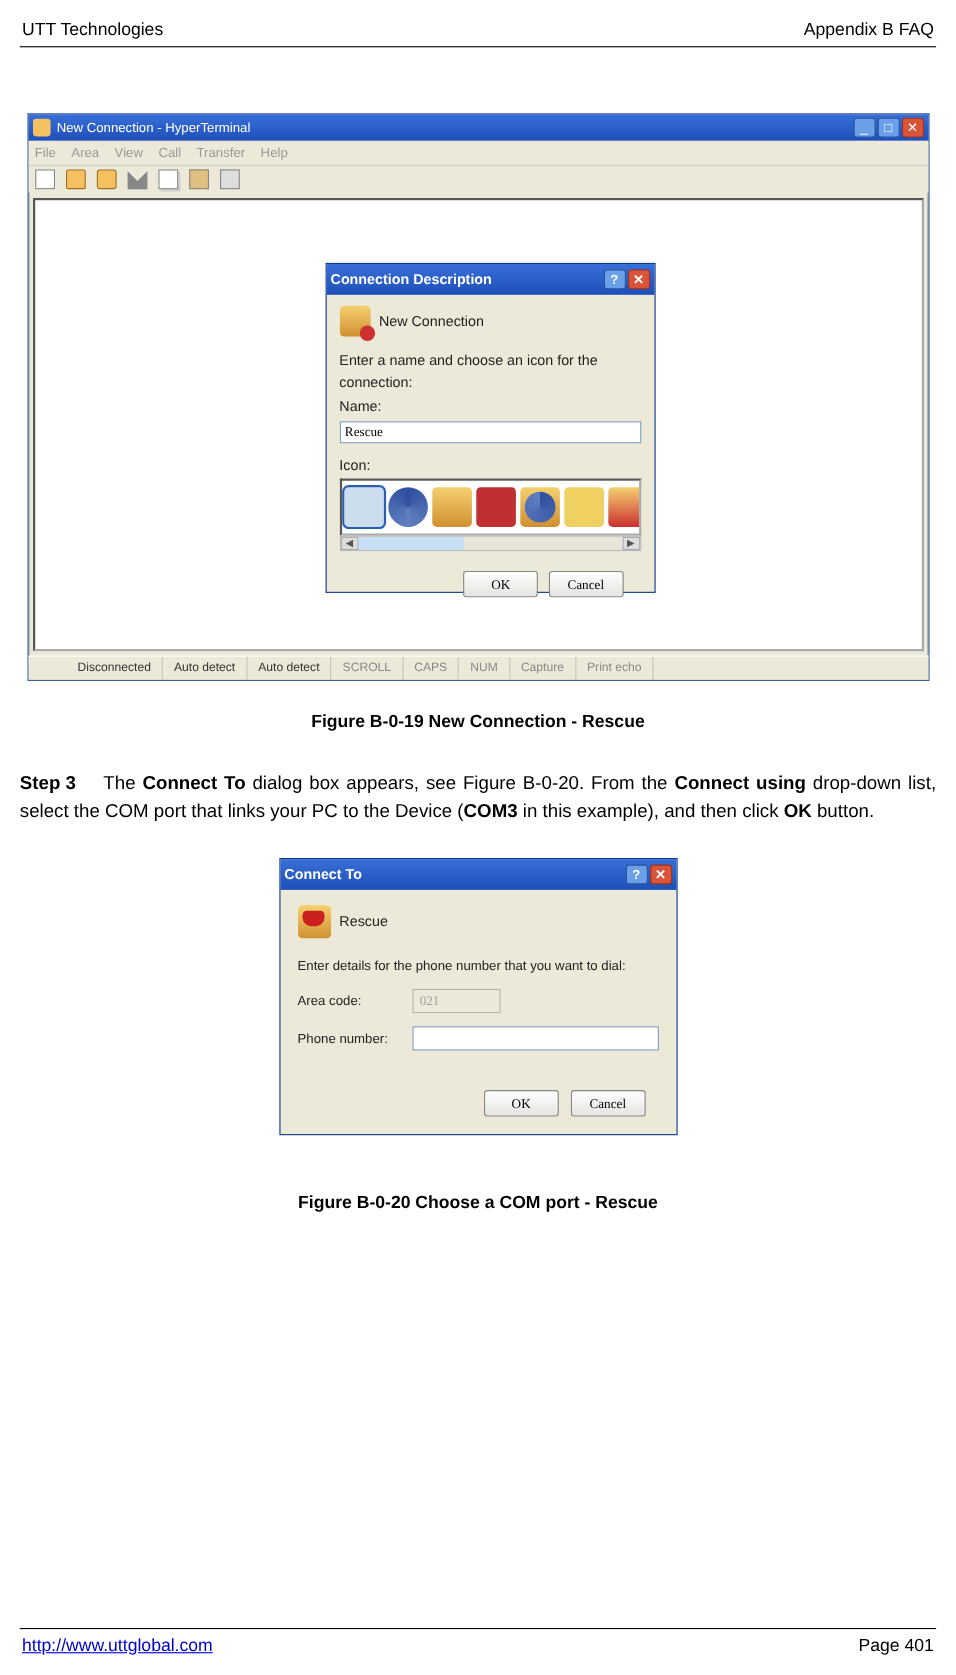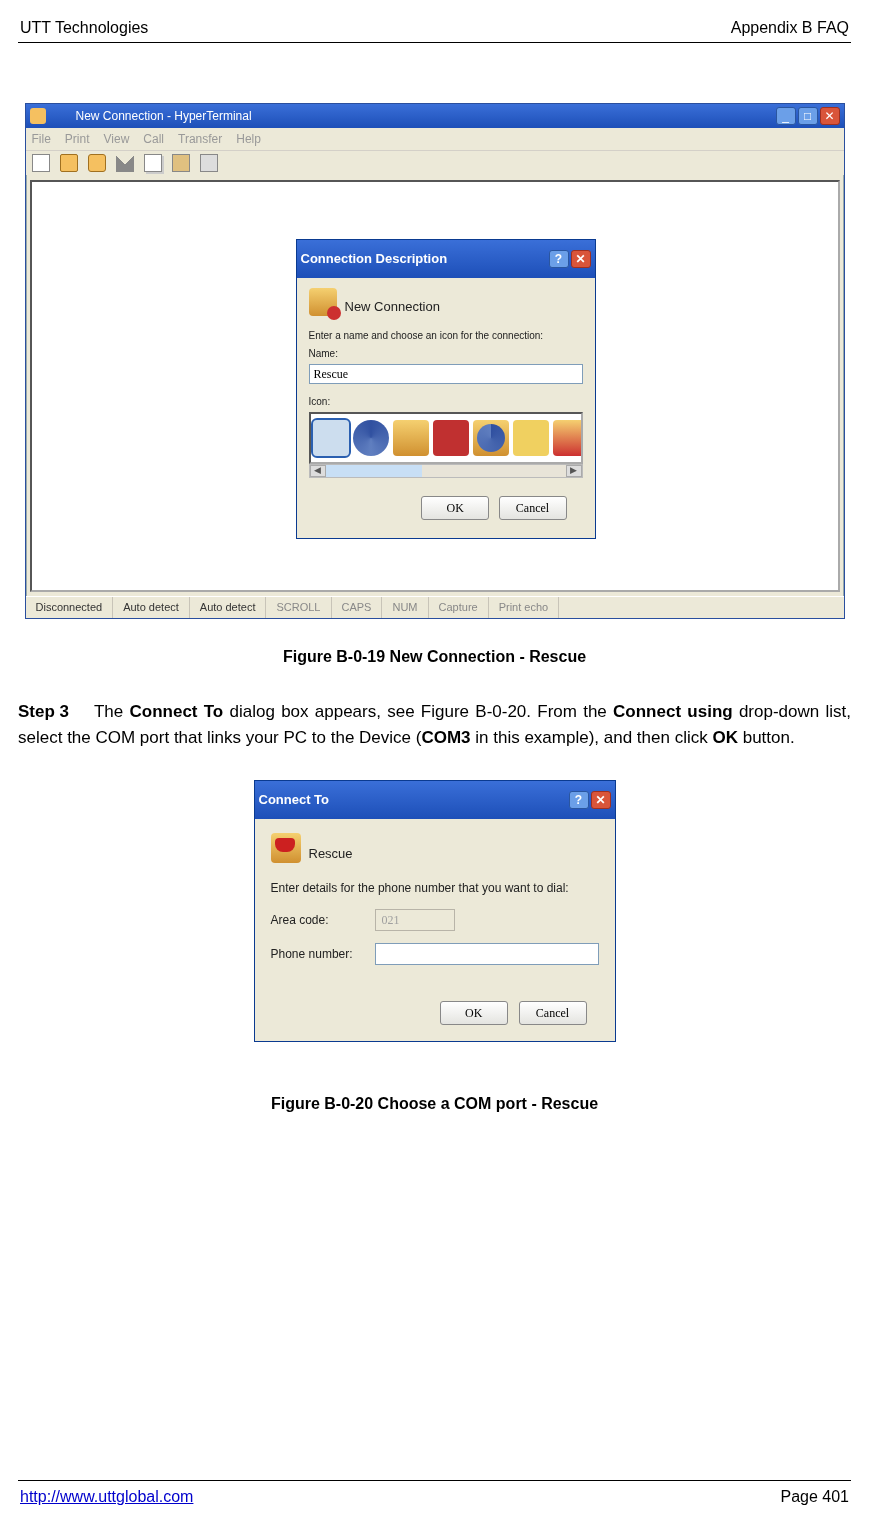--- a/index.html
+++ b/index.html
@@ -59,21 +59,21 @@
     height: 24px;
     background: linear-gradient(#3a6fd8,#1d4fb8);
     color: #fff;
     display:flex; align-items:center;
     padding: 0 4px;
     font-family: Tahoma, sans-serif;
   }
   .win1-tb .tb-icon {
     width:16px;height:16px;background:#f5c060;border-radius:3px;margin-right:6px;display:inline-block;
   }
-  .win1-tb .tb-title { flex:1; font-size:12px; filter: blur(0.6px); margin-left: 24px;}
+  .win1-tb .tb-title { flex:1; font-size:12px; filter: blur(0.6px);}
   .win1-tb .tb-btns { display:flex; gap:2px;}
   .tb-btn { width:20px;height:18px;background:#6b9fe8;border:1px solid #2a56a0;border-radius:3px;display:flex;align-items:center;justify-content:center;color:#fff;font-size:12px;line-height:1;}
   .tb-btn.close{ background:#d9553a;border-color:#a03020;}
   .win1-menubar {
     background:#ece9d8; padding:2px 6px; color:#999;
     display:flex; gap:14px; font-size:12px; filter: blur(0.7px);
     border-bottom:1px solid #d4d0c8;
   }
   .win1-toolbar {
     background:#ece9d8; padding:3px 6px; display:flex; gap:10px;
@@ -89,46 +89,47 @@
   .ic-prop{background:#ddd;border:1px solid #888;}
   .win1-canvas {
     position:absolute; left:4px; right:4px; top:76px; bottom:26px;
     background:#fff; border:2px inset #aaa;
   }
   .win1-status {
     position:absolute; left:0;right:0;bottom:0;height:22px;
     background:#ece9d8; border-top:1px solid #fff;
     display:flex; font-size:11px; color:#888;
     filter: blur(0.5px);
+    padding-left: 35px;
   }
   .win1-status span{ padding:2px 10px; border-right:1px solid #c8c4b8;}
   .win1-status .dark{color:#333;}
 
   
   .dlg {
     position:absolute;
     border:1px solid #0a3a90;
     background:#ece9d8;
     font-family: Tahoma, sans-serif;
   }
   .dlg1 { left:270px; top:135px; width:300px; height:300px;}
   .dlg-tb {
-    height:38px;
+    height:28px;
     background: linear-gradient(#3a6fd8,#1d4fb8);
     color:#fff; display:flex;align-items:center;
     padding:0 4px; font-size:13px;font-weight:bold;
   }
   .dlg-tb .spacer{flex:1;}
   .dlg-tb .help-btn{width:20px;height:18px;background:#6b9fe8;border:1px solid #2a56a0;border-radius:3px;margin-right:2px;display:flex;align-items:center;justify-content:center;font-size:12px;}
   .dlg-tb .x-btn{width:20px;height:18px;background:#d9553a;border:1px solid #a03020;border-radius:3px;display:flex;align-items:center;justify-content:center;font-size:12px;}
   .dlg-body { padding:10px 12px; font-size:12px; color:#222;}
-  .dlg-body .ic-row{display:flex;align-items:flex-end;gap:8px;margin-bottom:12px;}
+  .dlg-body .ic-row{display:flex;align-items:center;gap:8px;margin-bottom:12px;}
   .ic-row .big-ic{width:28px;height:28px;background:linear-gradient(#f5d070,#d09030);border-radius:4px;position:relative;}
   .ic-row .big-ic::after{content:"";position:absolute;right:-4px;bottom:-4px;width:14px;height:14px;background:#cc3030;border-radius:50%;}
-  .label-sm{font-size:10px;margin-bottom:3px;display:block;filter:blur(0.5px);}
+  .label-sm{font-size:13px;margin-bottom:3px;display:block;filter:blur(0.5px);}
   .txt-input{width:100%;height:20px;border:1px solid #7f9db9;background:#fff;padding:1px 4px;font-size:12px;font-family:Tahoma;}
   .icon-strip-wrap{margin-top:10px;}
   .icon-strip{border:2px inset #aaa;height:52px;display:flex;align-items:center;gap:4px;padding:2px;overflow:hidden;position:relative;background:#fff;}
   .icon-strip .sel{outline:2px solid #2a5fb0;background:#cde;}
   .strip-ic{width:36px;height:36px;border-radius:4px;flex-shrink:0;}
   .si1{background:linear-gradient(#f5d070,#cc3030);}
   .si2{background:conic-gradient(#3050a0,#607fc0,#3050a0);border-radius:50%;}
   .si3{background:linear-gradient(#f5d070,#d09030);}
   .si4{background:#c03030;}
   .si5{background:linear-gradient(#f5d070,#d09030);position:relative;}
@@ -176,21 +177,21 @@
     <span class="tb-icon"></span>
     <span class="tb-title">New Connection - HyperTerminal</span>
     <div class="tb-btns">
       <div class="tb-btn">_</div>
       <div class="tb-btn">□</div>
       <div class="tb-btn close">✕</div>
     </div>
   </div>
   <div class="win1-menubar">
     <span>File</span>
-    <span>Print</span>
+    <span>Area</span>
     <span>View</span>
     <span>Call</span>
     <span>Transfer</span>
     <span>Help</span>
   </div>
   <div class="win1-toolbar">
     <span class="tool-ic ic-new"></span>
     <span class="tool-ic ic-open"></span>
     <span class="tool-ic ic-phone"></span>
     <span class="tool-ic ic-cut"></span>

